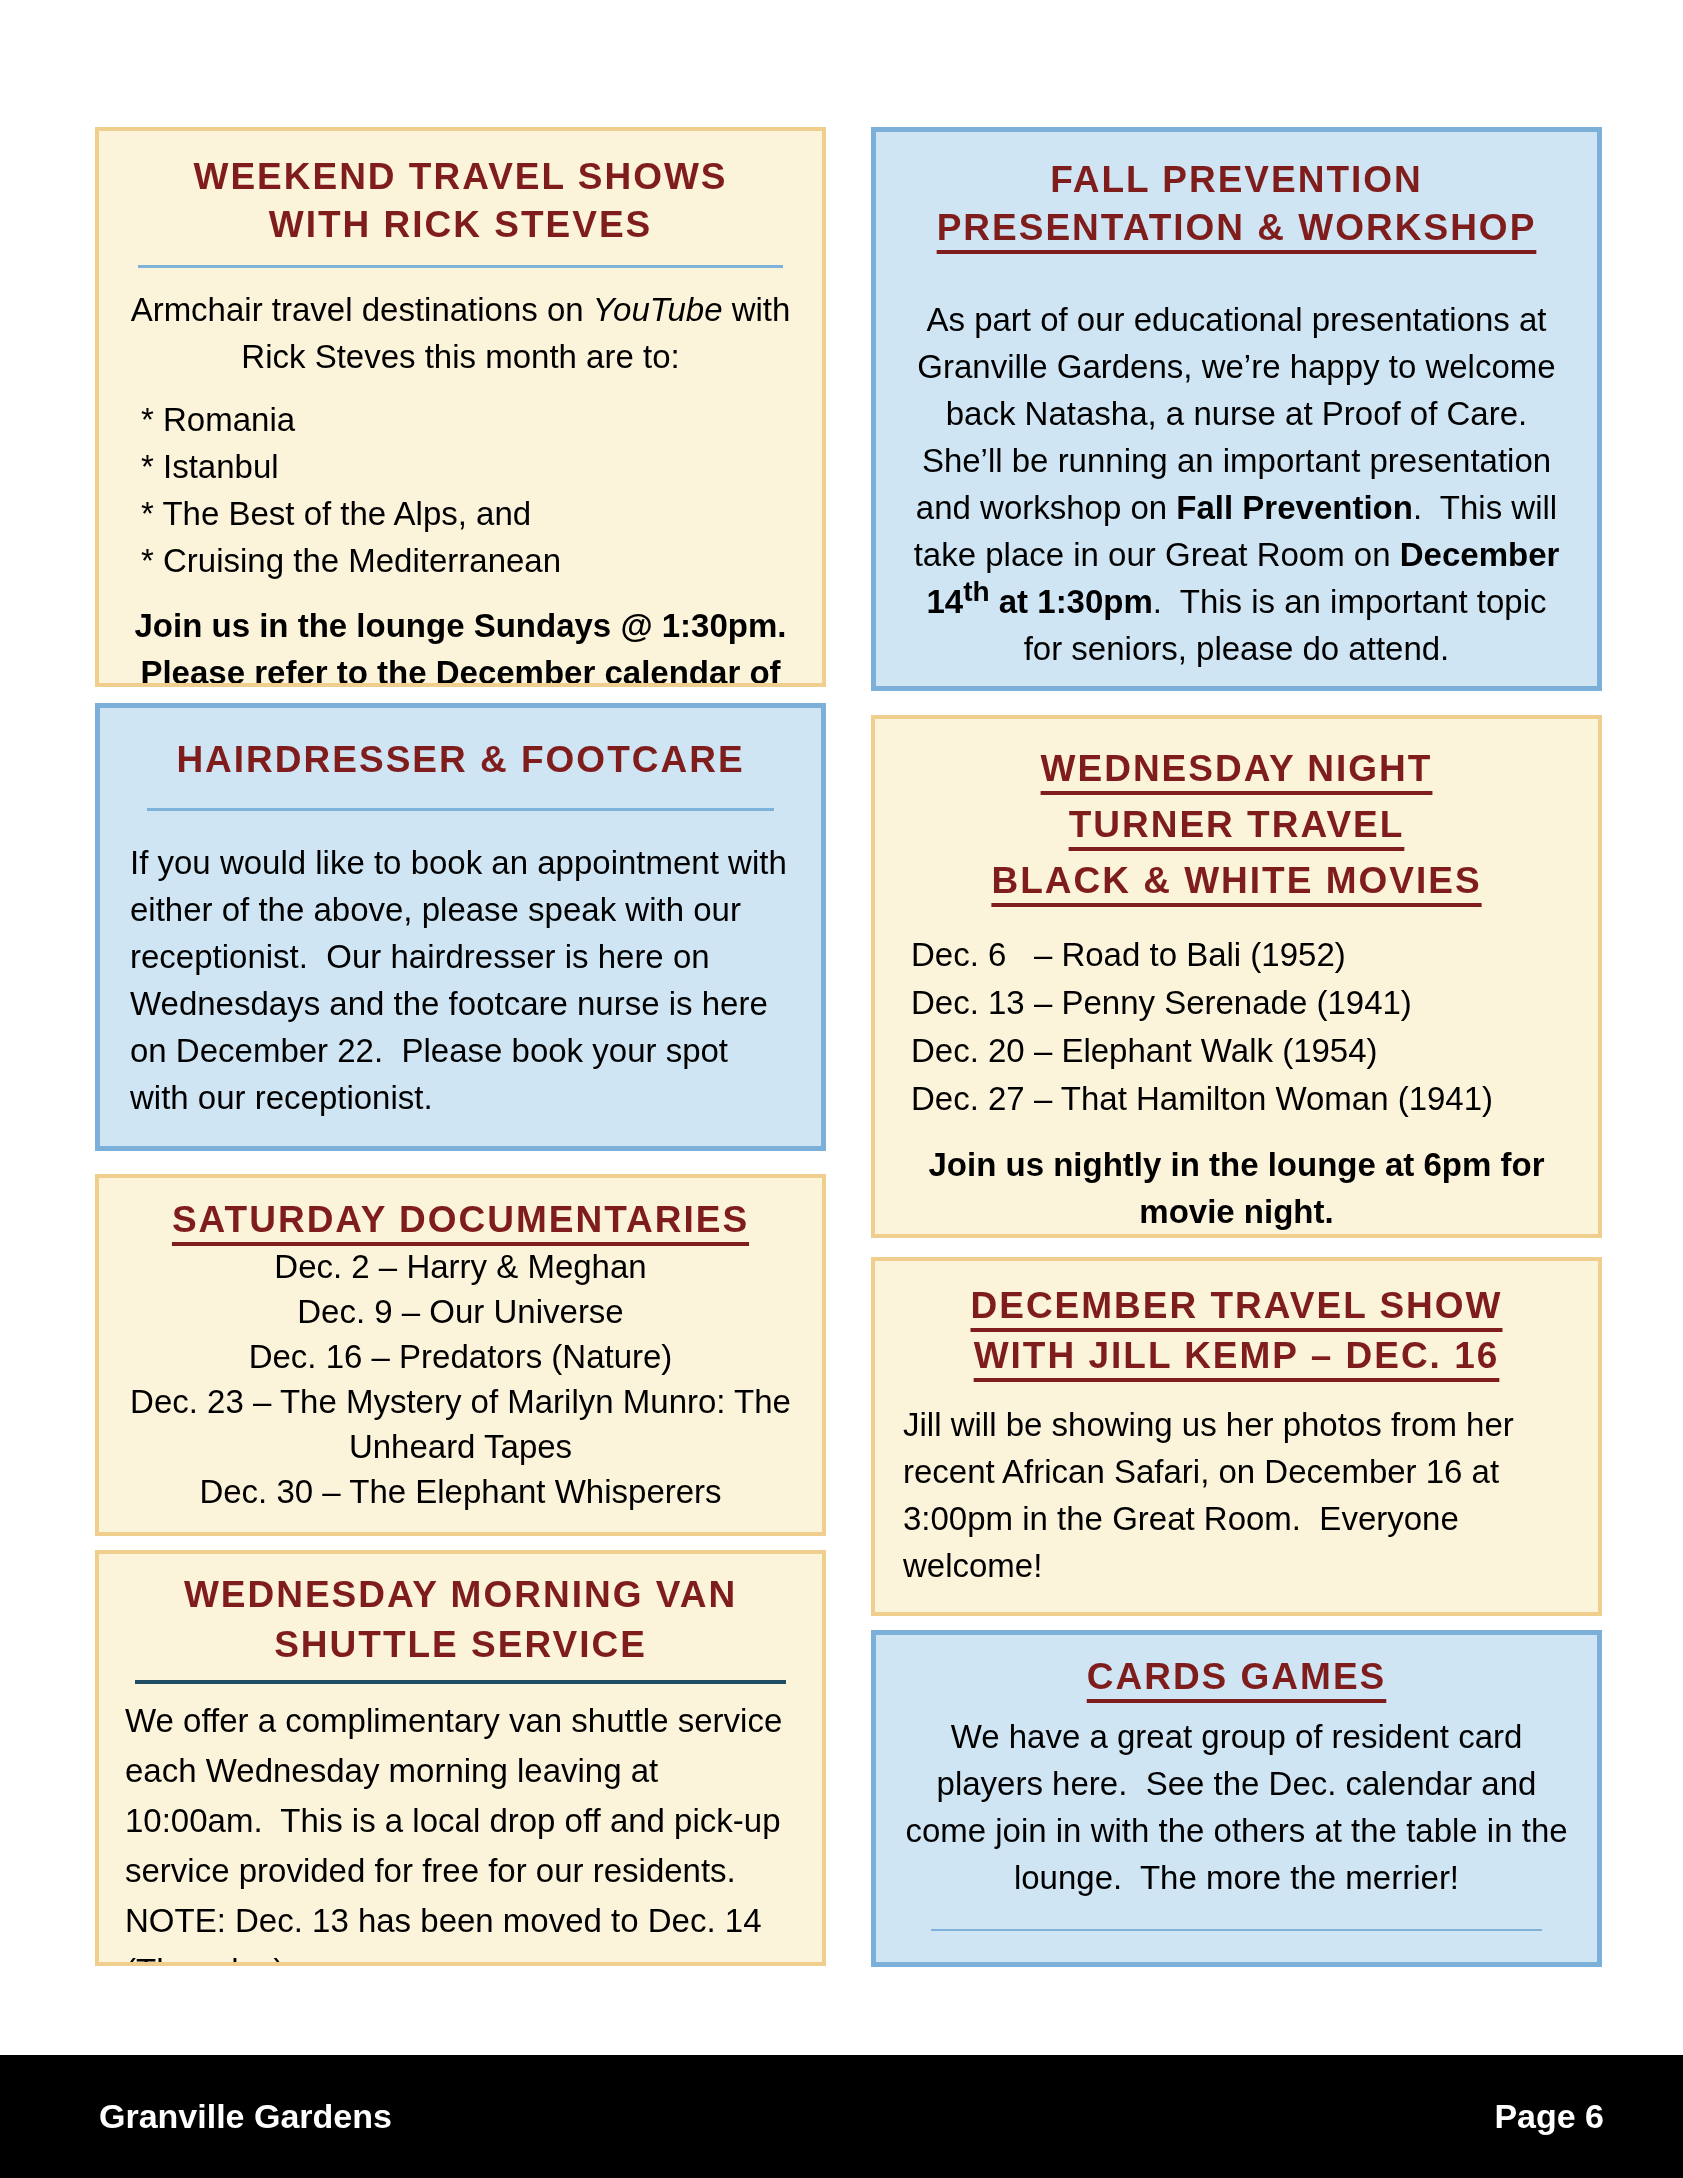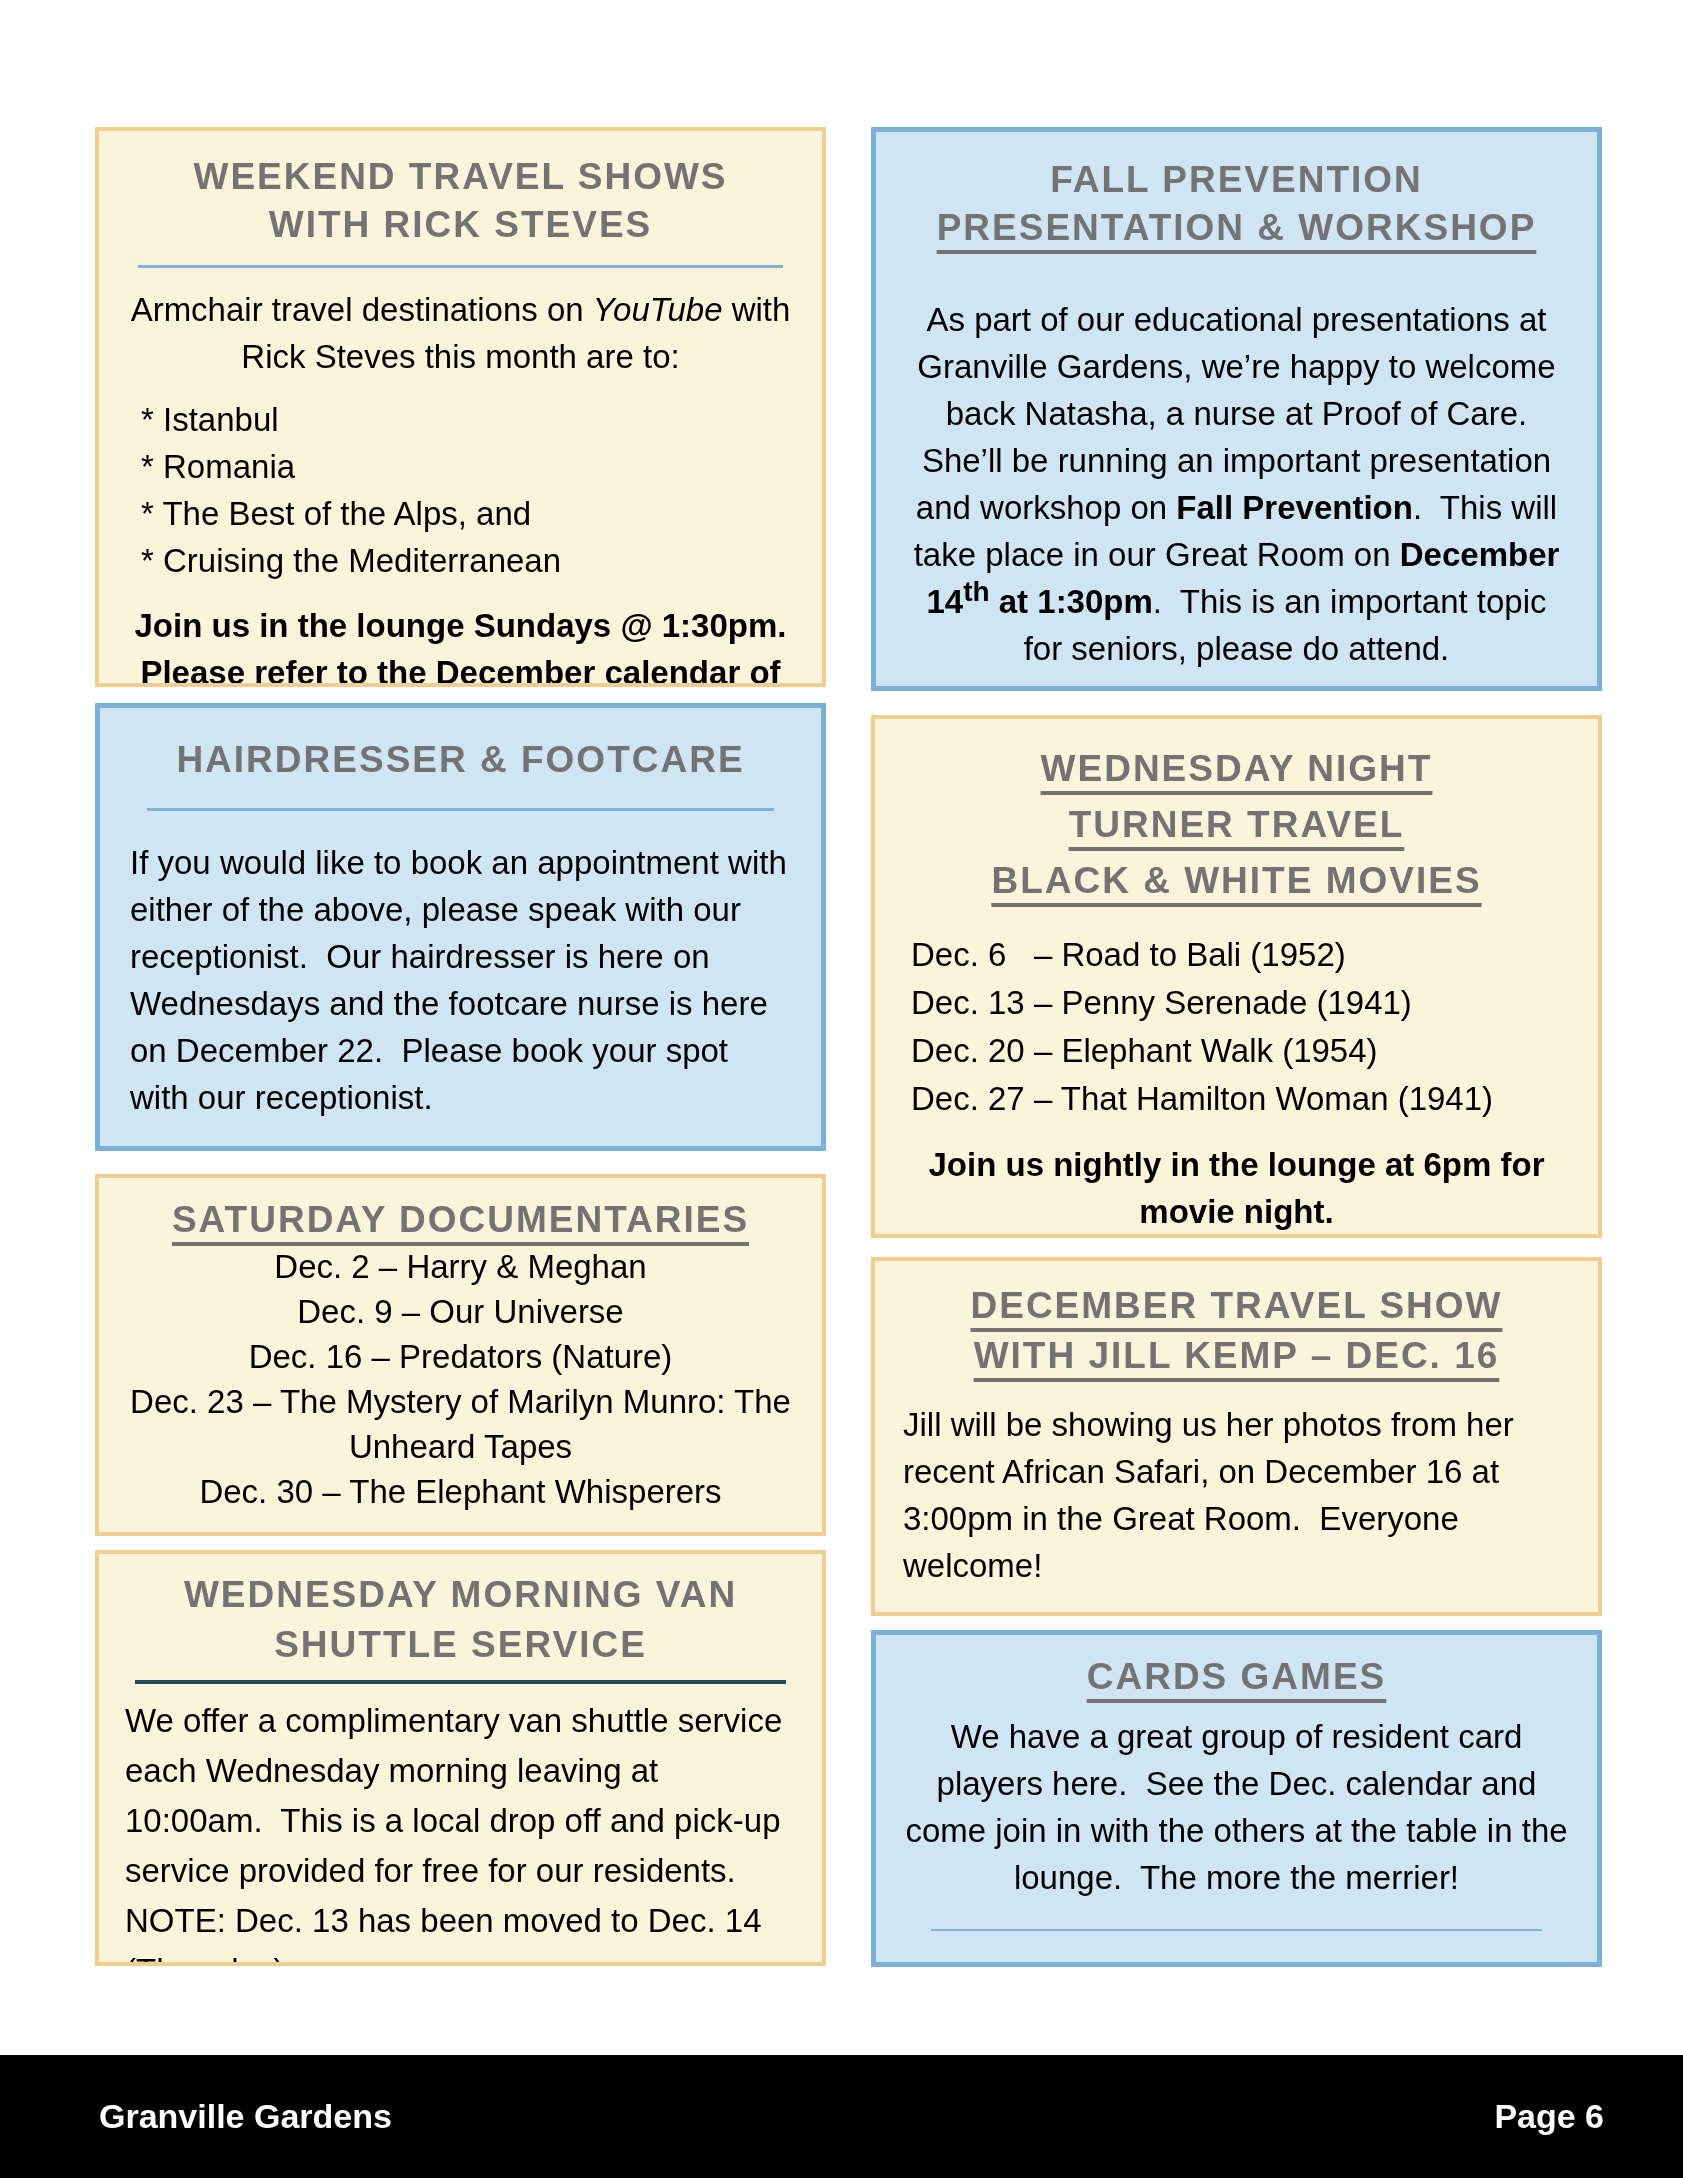--- a/index.html
+++ b/index.html
@@ -3,21 +3,21 @@
 <meta charset="utf-8">
 <style>
   html,body{margin:0;padding:0;}
   body{background:#ffffff;font-family:"Liberation Sans",sans-serif;color:#000;}
   .page{position:relative;width:1683px;height:2178px;background:#ffffff;overflow:hidden;}
 
   .box{position:absolute;box-sizing:border-box;overflow:hidden;}
   .box.cream{background:#FCF3DB;border:4px solid #F0CE8E;}
   .box.blue{background:#CFE5F3;border:5px solid #7CB0D9;}
 
-  .h{font-weight:bold;color:#737373;text-align:center;font-size:37px;letter-spacing:2px;}
+  .h{font-weight:bold;color:#7f1d1d;text-align:center;font-size:37px;letter-spacing:2px;}
   .hl{display:block;line-height:48px;}
   .hl.lh50{line-height:50px;}
   .hl.lh57{line-height:56px;}
   .hl.u{text-decoration:underline;text-decoration-thickness:4px;text-underline-offset:10px;}
 
   .body{font-size:33px;line-height:47px;white-space:pre-wrap;}
   .body.center{text-align:center;}
   .body.lh50{line-height:50px;}
   .bold{font-weight:bold;}
   .italic{font-style:italic;}
@@ -63,22 +63,22 @@
 <div class="page">
 
   <div class="box cream" id="b-weekend">
     <div class="h">
       <span class="hl">WEEKEND TRAVEL SHOWS</span>
       <span class="hl">WITH RICK STEVES</span>
     </div>
     <div class="divider"></div>
     <div class="body center intro"><span>Armchair travel destinations on </span><span class="italic">YouTube</span><span> with Rick Steves this month are to:</span></div>
     <div class="list">
+      <div class="li">* Romania</div>
       <div class="li">* Istanbul</div>
-      <div class="li">* Romania</div>
       <div class="li">* The Best of the Alps, and</div>
       <div class="li">* Cruising the Mediterranean</div>
     </div>
     <div class="body center bold">Join us in the lounge Sundays @ 1:30pm.  Please refer to the December calendar of events.</div>
   </div>
 
   <div class="box blue" id="b-fall">
     <div class="h">
       <span class="hl">FALL PREVENTION</span>
       <span class="hl u">PRESENTATION &amp; WORKSHOP</span>

